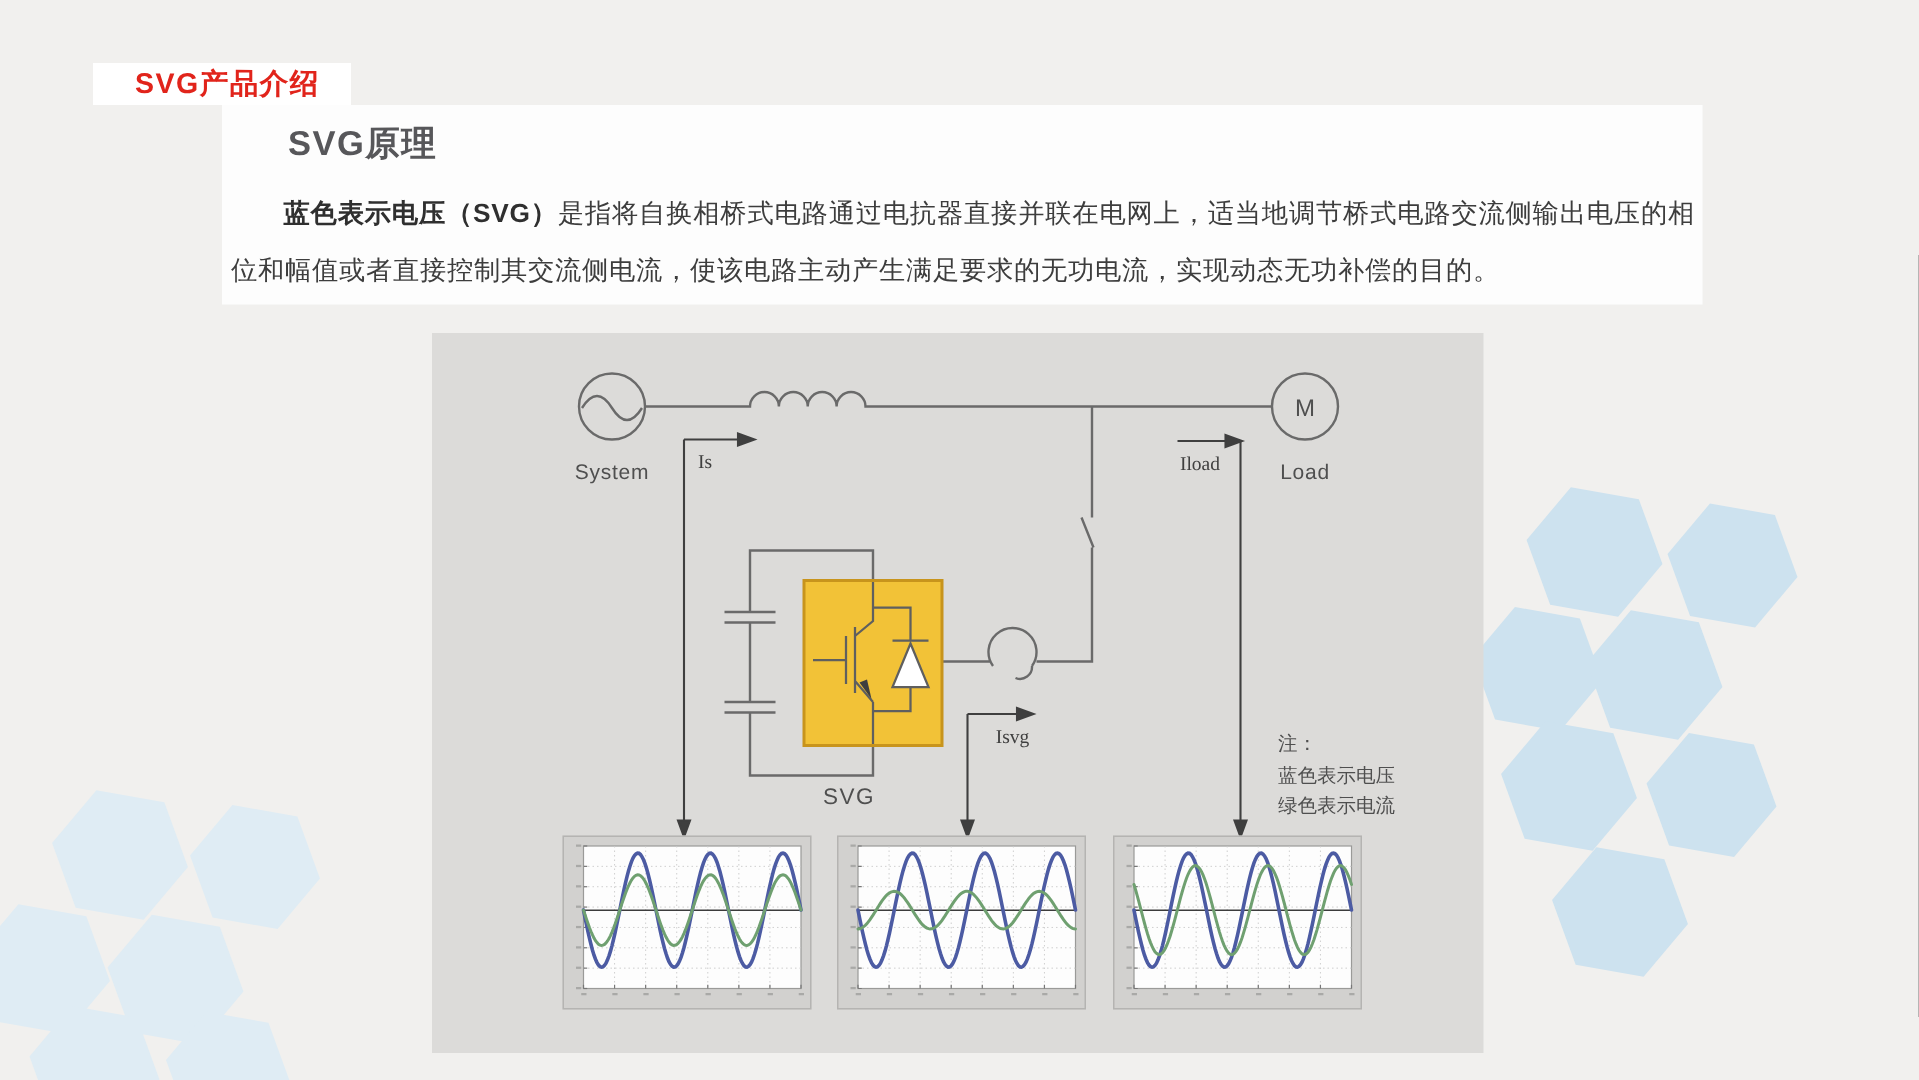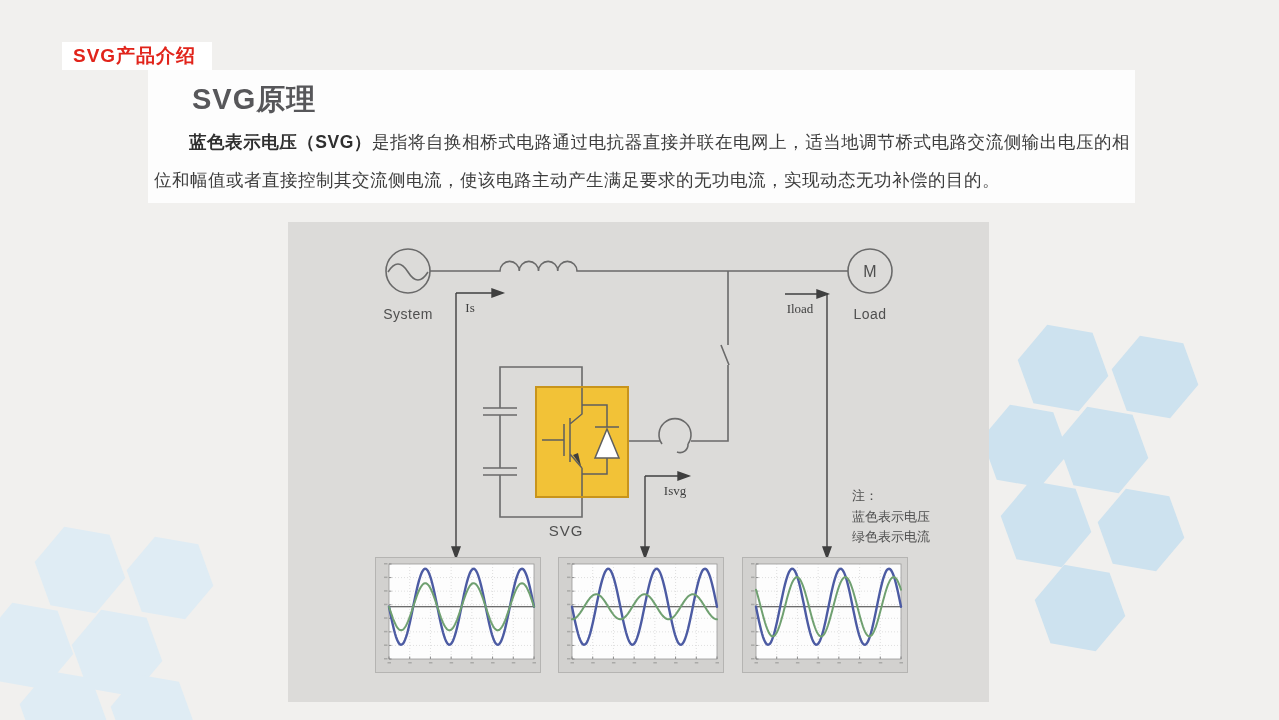--- a/index.html
+++ b/index.html
@@ -3,31 +3,31 @@
 <meta charset="utf-8">
 <style>
   html,body{margin:0;padding:0;background:#888;}
   .slide{
     position:relative; width:1279px; height:720px; overflow:hidden;
     background:#f1f0ee;
     font-family:"Liberation Sans", sans-serif;
   }
   .hex-bg{position:absolute; left:0; top:0; width:1279px; height:720px;}
   .tag-box{
-    position:absolute; left:62px; top:42px; width:150px; height:28px;
-    background:#ffffff; display:flex; align-items:center; padding-left:11px; box-sizing:border-box;
+    position:absolute; left:62px; top:42px; width:172px; height:28px;
+    background:#ffffff; display:flex; align-items:center; padding-left:28px; box-sizing:border-box;
   }
   .tag-box span{font-size:19px; font-weight:bold; color:#e1241b; letter-spacing:1px;}
   .content-band{
     position:absolute; left:148px; top:70px; width:987px; height:133px;
     background:#fdfdfd;
   }
   .page-title{
     position:absolute; left:44px; top:10px; margin:0;
-    font-size:29px; font-weight:bold; color:#57575a; letter-spacing:1px;
+    font-size:23px; font-weight:bold; color:#57575a; letter-spacing:1px;
   }
   .intro{
     position:absolute; left:6px; top:53px; width:976px; margin:0;
     font-size:17.5px; line-height:38px; color:#3d3d3d;
     text-align:justify; text-indent:35px; letter-spacing:0.5px;
   }
   .intro b{font-weight:bold; color:#2f2f2f;}
   .diagram-panel{
     position:absolute; left:288px; top:222px; width:701px; height:480px;
     background:#dcdbd9;

